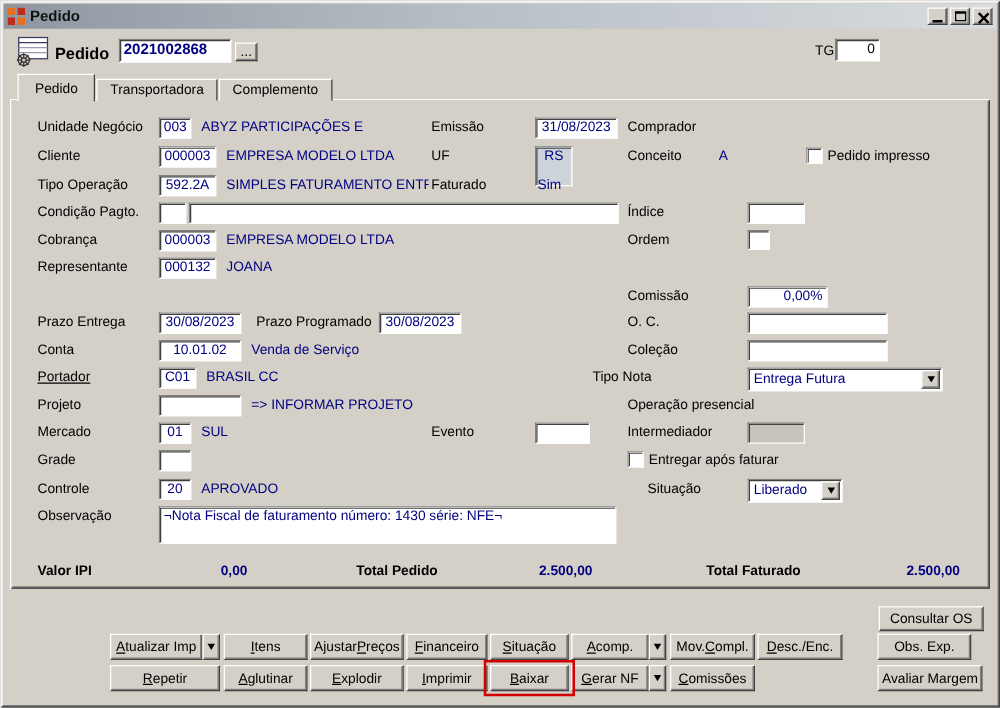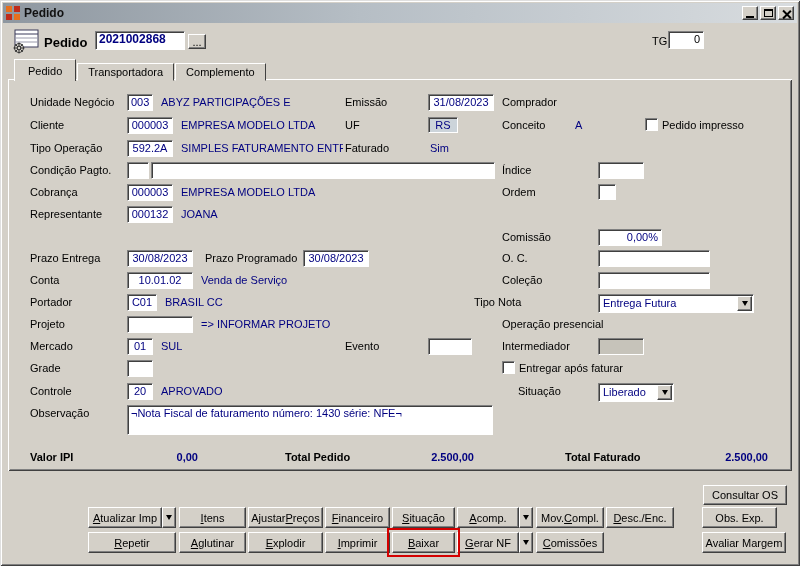--- a/index.html
+++ b/index.html
@@ -159,21 +159,21 @@
     <div class="field ctr" style="left:119px;top:15px;width:26px;height:17px;">003</div>
     <span class="lbl navy" style="left:153px;top:17px;">ABYZ PARTICIPAÇÕES E</span>
     <span class="lbl" style="left:337px;top:17px;">Emissão</span>
     <div class="field ctr" style="left:420px;top:15px;width:66px;height:17px;">31/08/2023</div>
     <span class="lbl" style="left:494px;top:17px;">Comprador</span>
 
     <span class="lbl" style="left:22px;top:40px;">Cliente</span>
     <div class="field ctr" style="left:119px;top:38px;width:46px;height:17px;">000003</div>
     <span class="lbl navy" style="left:173px;top:40px;">EMPRESA MODELO LTDA</span>
     <span class="lbl" style="left:337px;top:40px;">UF</span>
-    <div class="field ctr ro" style="left:420px;top:38px;width:30px;height:16px;">RS</div>
+    <div class="field ctr ro" style="left:420px;top:38px;width:30px;height:32px;">RS</div>
     <span class="lbl" style="left:494px;top:40px;">Conceito</span>
     <span class="lbl navy" style="left:567px;top:40px;">A</span>
     <span class="checkbox" style="left:637px;top:39px;"></span>
     <span class="lbl" style="left:654px;top:40px;">Pedido impresso</span>
 
     <span class="lbl" style="left:22px;top:63px;">Tipo Operação</span>
     <div class="field ctr" style="left:119px;top:61px;width:46px;height:17px;">592.2A</div>
     <span class="lbl navy" style="left:173px;top:63px;max-width:162px;overflow:hidden;">SIMPLES FATURAMENTO  ENTREGA FUTUR</span>
     <span class="lbl" style="left:337px;top:63px;">Faturado</span>
     <span class="lbl navy" style="left:422px;top:63px;">Sim</span>
@@ -203,21 +203,21 @@
     <div class="field ctr" style="left:295px;top:171px;width:66px;height:17px;">30/08/2023</div>
     <span class="lbl" style="left:494px;top:173px;">O. C.</span>
     <div class="field" style="left:590px;top:171px;width:112px;height:17px;"></div>
 
     <span class="lbl" style="left:22px;top:195px;">Conta</span>
     <div class="field ctr" style="left:119px;top:193px;width:66px;height:17px;">10.01.02</div>
     <span class="lbl navy" style="left:193px;top:195px;">Venda de Serviço</span>
     <span class="lbl" style="left:494px;top:195px;">Coleção</span>
     <div class="field" style="left:590px;top:193px;width:112px;height:17px;"></div>
 
-    <span class="lbl" style="left:22px;top:217px;">Portador</span>
+    <span class="lbl" style="left:22px;top:217px;text-decoration:underline;">Portador</span>
     <div class="field ctr" style="left:119px;top:215px;width:30px;height:17px;">C01</div>
     <span class="lbl navy" style="left:157px;top:217px;">BRASIL CC</span>
     <span class="lbl" style="left:466px;top:217px;">Tipo Nota</span>
     <div class="combo" style="left:590px;top:215px;width:156px;height:19px;">
       <span class="combo-value">Entrega Futura</span>
       <span class="combo-btn">
           <i class="tri"></i>
         </span>
     </div>
 

